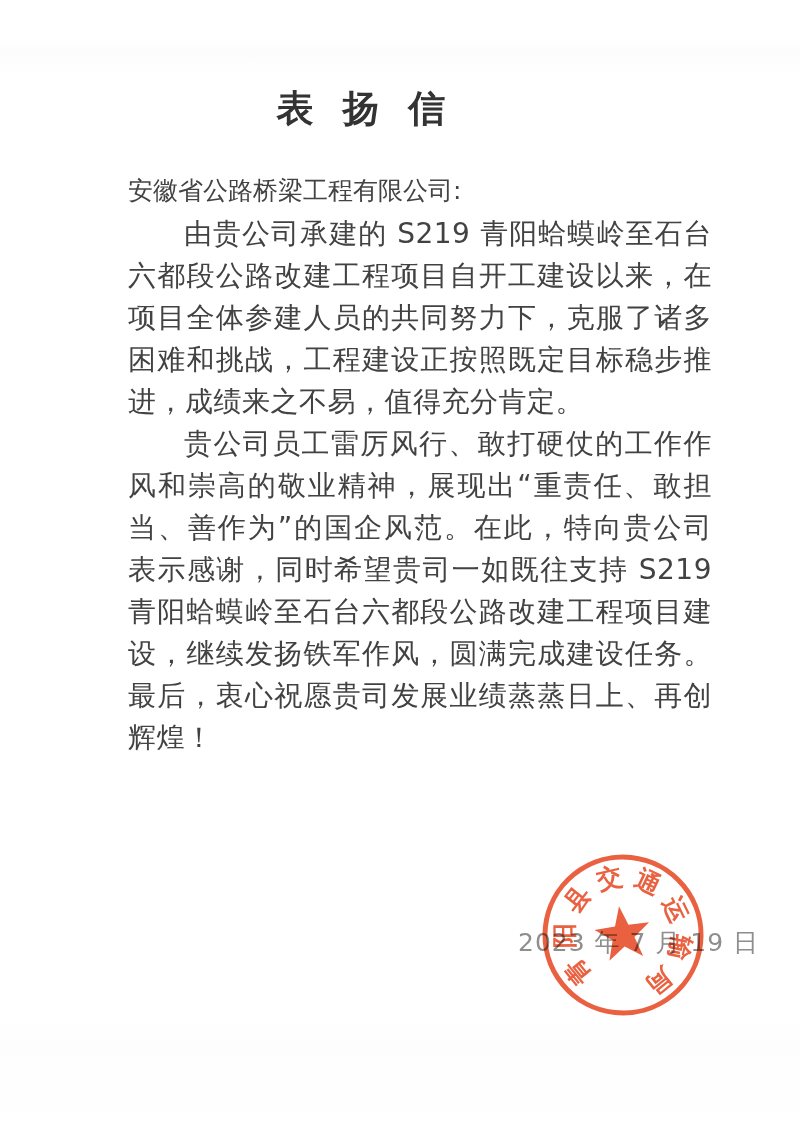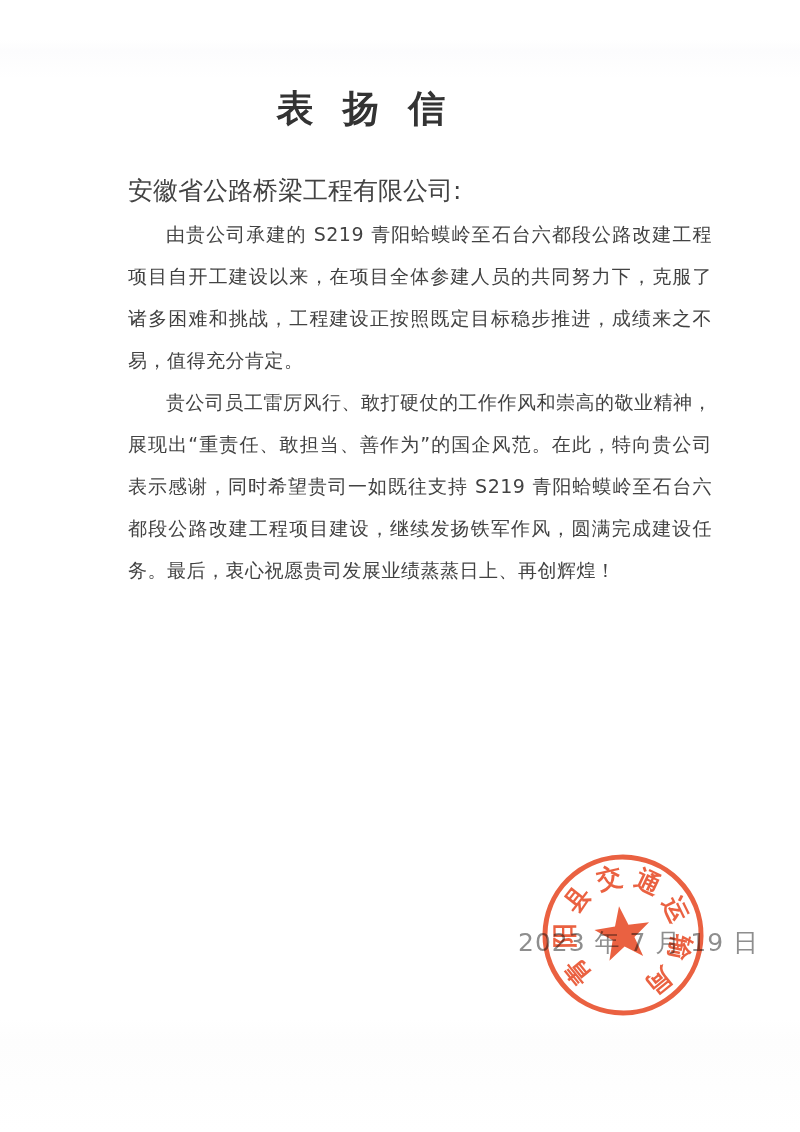--- a/index.html
+++ b/index.html
@@ -27,21 +27,21 @@
     position:absolute;
     left:112px;top:168px;width:584px;margin-left:16px;
   }
   .salutation{
     font-size:25px;
     line-height:45px;
     color:#434343;
     margin:0;
   }
   .content p.body{
-    font-size:19px;
+    font-size:28px;
     line-height:42px;
     margin:0;
     text-align:justify;
     text-indent:2em;
     color:#424242;
     letter-spacing:0.5px;
   }
   .date{
     position:absolute;
     left:518px;top:926px;

